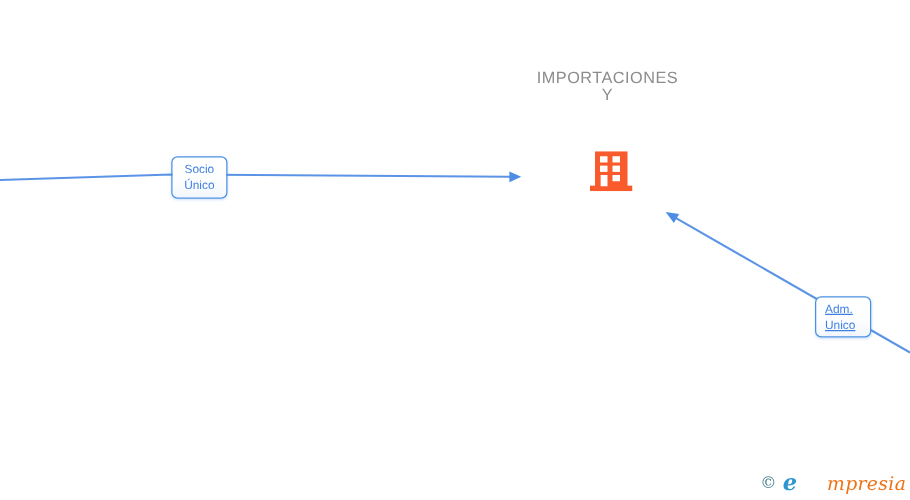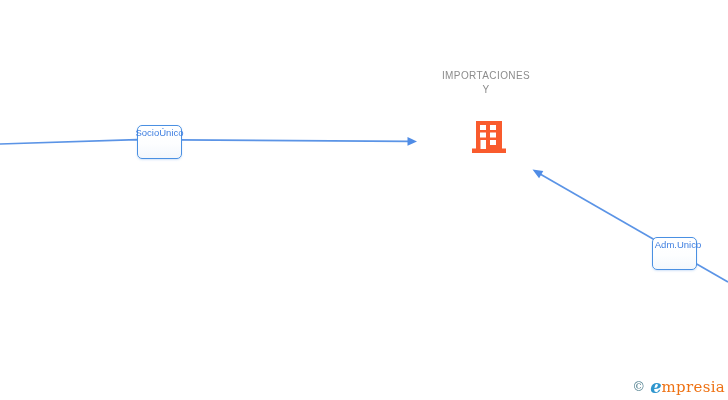--- a/index.html
+++ b/index.html
@@ -17,50 +17,50 @@
     position: absolute;
     box-sizing: border-box;
     background: linear-gradient(180deg, #ffffff 0%, #fdfeff 55%, #f3f7fc 100%);
     border: 1.5px solid #4a90e2;
     border-radius: 5px;
     box-shadow: 0 1px 2px rgba(74,144,226,0.25);
     color: #3f7fe0;
     font-size: 9.5px;
     line-height: 13px;
     display: flex;
-    flex-direction: row;
+    flex-direction: column;
     justify-content: center;
   }
   .rel-box .l { white-space: nowrap; }
   #socio-box { left: 137px; top: 125px; width: 45px; height: 34px; text-align: center; }
-  #adm-box   { left: 652px; top: 237px; width: 45px; height: 33px; padding-left: 7px; text-align: left; }
+  #adm-box   { left: 652px; top: 237px; width: 45px; height: 33px; padding-left: 7px; text-align: left; text-decoration: underline; }
 
   #company-label {
     position: absolute;
-    left: 376px; top: 69px; width: 220px;
+    left: 376px; top: 55px; width: 220px;
     text-align: center;
     color: #8c8c8c;
-    font-size: 10px;
+    font-size: 13px;
     line-height: 13.5px;
     letter-spacing: 0.4px;
     cursor: default;
   }
   #building { position: absolute; left: 472px; top: 121px; width: 34px; height: 32px; }
 
   #brand {
     position: absolute;
     right: 3px; bottom: 3px;
     display: flex;
     align-items: center;
     font-family: "DejaVu Serif", serif;
     white-space: nowrap;
   }
   #brand .copy { color: #4f7f8e; font-size: 13px; margin-right: 5px; }
   #brand .e    { color: #2e96ce; font-size: 18px; font-style: italic; font-weight: bold; }
-  #brand .rest { color: #ee7214; font-size: 15px; letter-spacing: 0.3px; }
+  #brand .rest { color: #ee7214; font-size: 15px; font-style: italic; letter-spacing: 0.3px; margin-left: 24px; }
 </style>
 </head>
 <body>
 
 <div id="canvas">
 
   <svg class="edges" width="728" height="400" viewBox="0 0 728 400">
 
     <polyline points="0,144 137,139.6 408.5,141.4" fill="none" stroke="#5b94e6" stroke-width="1.7"></polyline>
     <polygon points="417,141.4 407.5,137.1 407.5,145.7" fill="#4f8ce6"></polygon>

